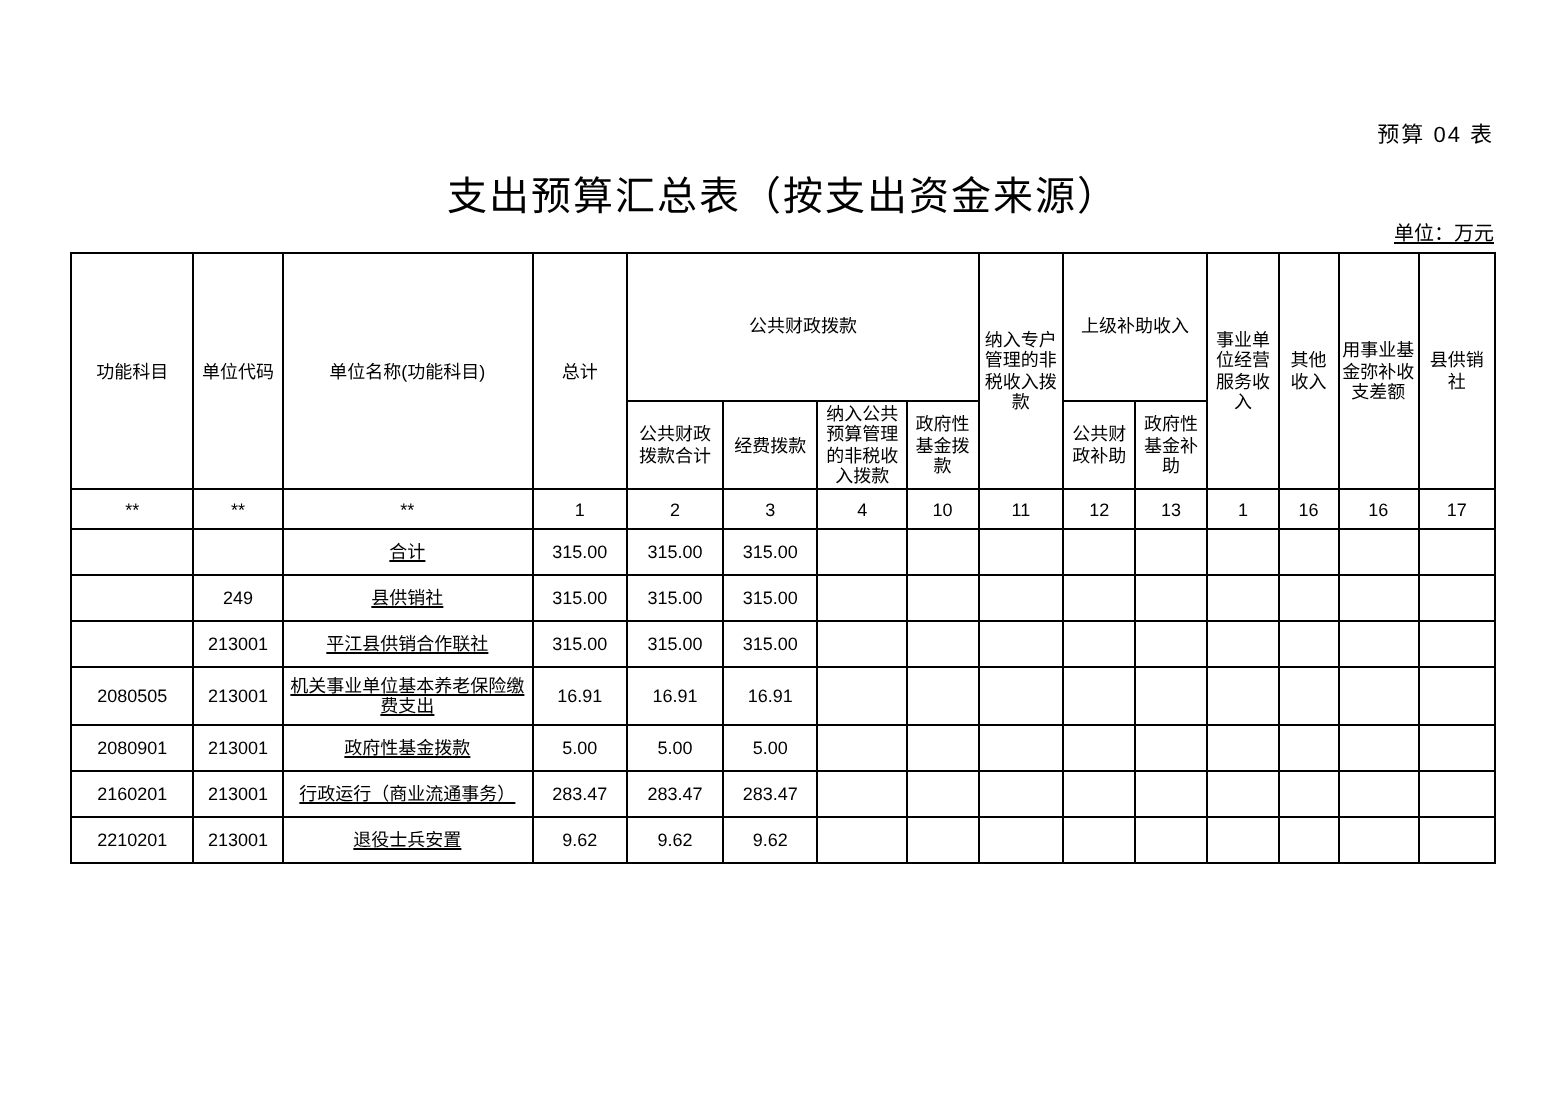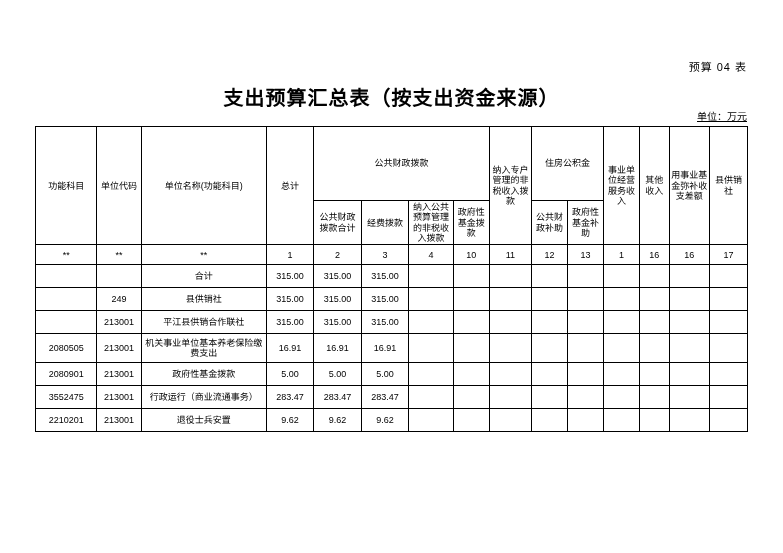--- a/index.html
+++ b/index.html
@@ -28,21 +28,21 @@
     font-size: 11px;
     letter-spacing: 1px;
   }
   .doc-title {
     position: absolute;
     top: 82px;
     left: 0;
     width: 783px;
     text-align: center;
     font-size: 20px;
-    font-weight: bold;
+    font-weight: normal;
     letter-spacing: 1px;
   }
   .unit-note {
     position: absolute;
     top: 108px;
     right: 36px;
     font-size: 10px;
     text-decoration: underline;
   }
   table.main {
@@ -73,20 +73,21 @@
     font-size: 9px;
   }
   .datarow td {
     height: 20px;
   }
   .datarow td.tall {
     height: 26px;
   }
   .name-cell {
     font-size: 9px;
+    text-decoration: underline;
   }
   .num {
     font-size: 9px;
   }
 </style>
 </head>
 <body>
 
 <div class="page">
 
@@ -115,21 +116,21 @@
       <col style="width:36px">
     </colgroup>
     <thead>
       <tr class="hdr-tall">
         <th rowspan="2">功能科目</th>
         <th rowspan="2">单位代码</th>
         <th rowspan="2">单位名称(功能科目)</th>
         <th rowspan="2">总计</th>
         <th colspan="4" style="height:18px">公共财政拨款</th>
         <th rowspan="2">纳入专户管理的非税收入拨款</th>
-        <th colspan="2">住房公积金</th>
+        <th colspan="2">上级补助收入</th>
         <th rowspan="2">事业单位经营服务收入</th>
         <th rowspan="2">其他收入</th>
         <th rowspan="2">用事业基金弥补收支差额</th>
         <th rowspan="2">县供销社</th>
       </tr>
       <tr>
         <th>公共财政拨款合计</th>
         <th>经费拨款</th>
         <th>纳入公共预算管理的非税收入拨款</th>
         <th>政府性基金拨款</th>
@@ -234,21 +235,21 @@
         <td class="num"></td>
         <td class="num"></td>
         <td class="num"></td>
         <td class="num"></td>
         <td class="num"></td>
         <td class="num"></td>
         <td class="num"></td>
         <td class="num"></td>
       </tr>
       <tr class="datarow">
-        <td>3552475</td>
+        <td>2160201</td>
         <td>213001</td>
         <td class="name-cell">行政运行（商业流通事务）</td>
         <td class="num">283.47</td>
         <td class="num">283.47</td>
         <td class="num">283.47</td>
         <td class="num"></td>
         <td class="num"></td>
         <td class="num"></td>
         <td class="num"></td>
         <td class="num"></td>

